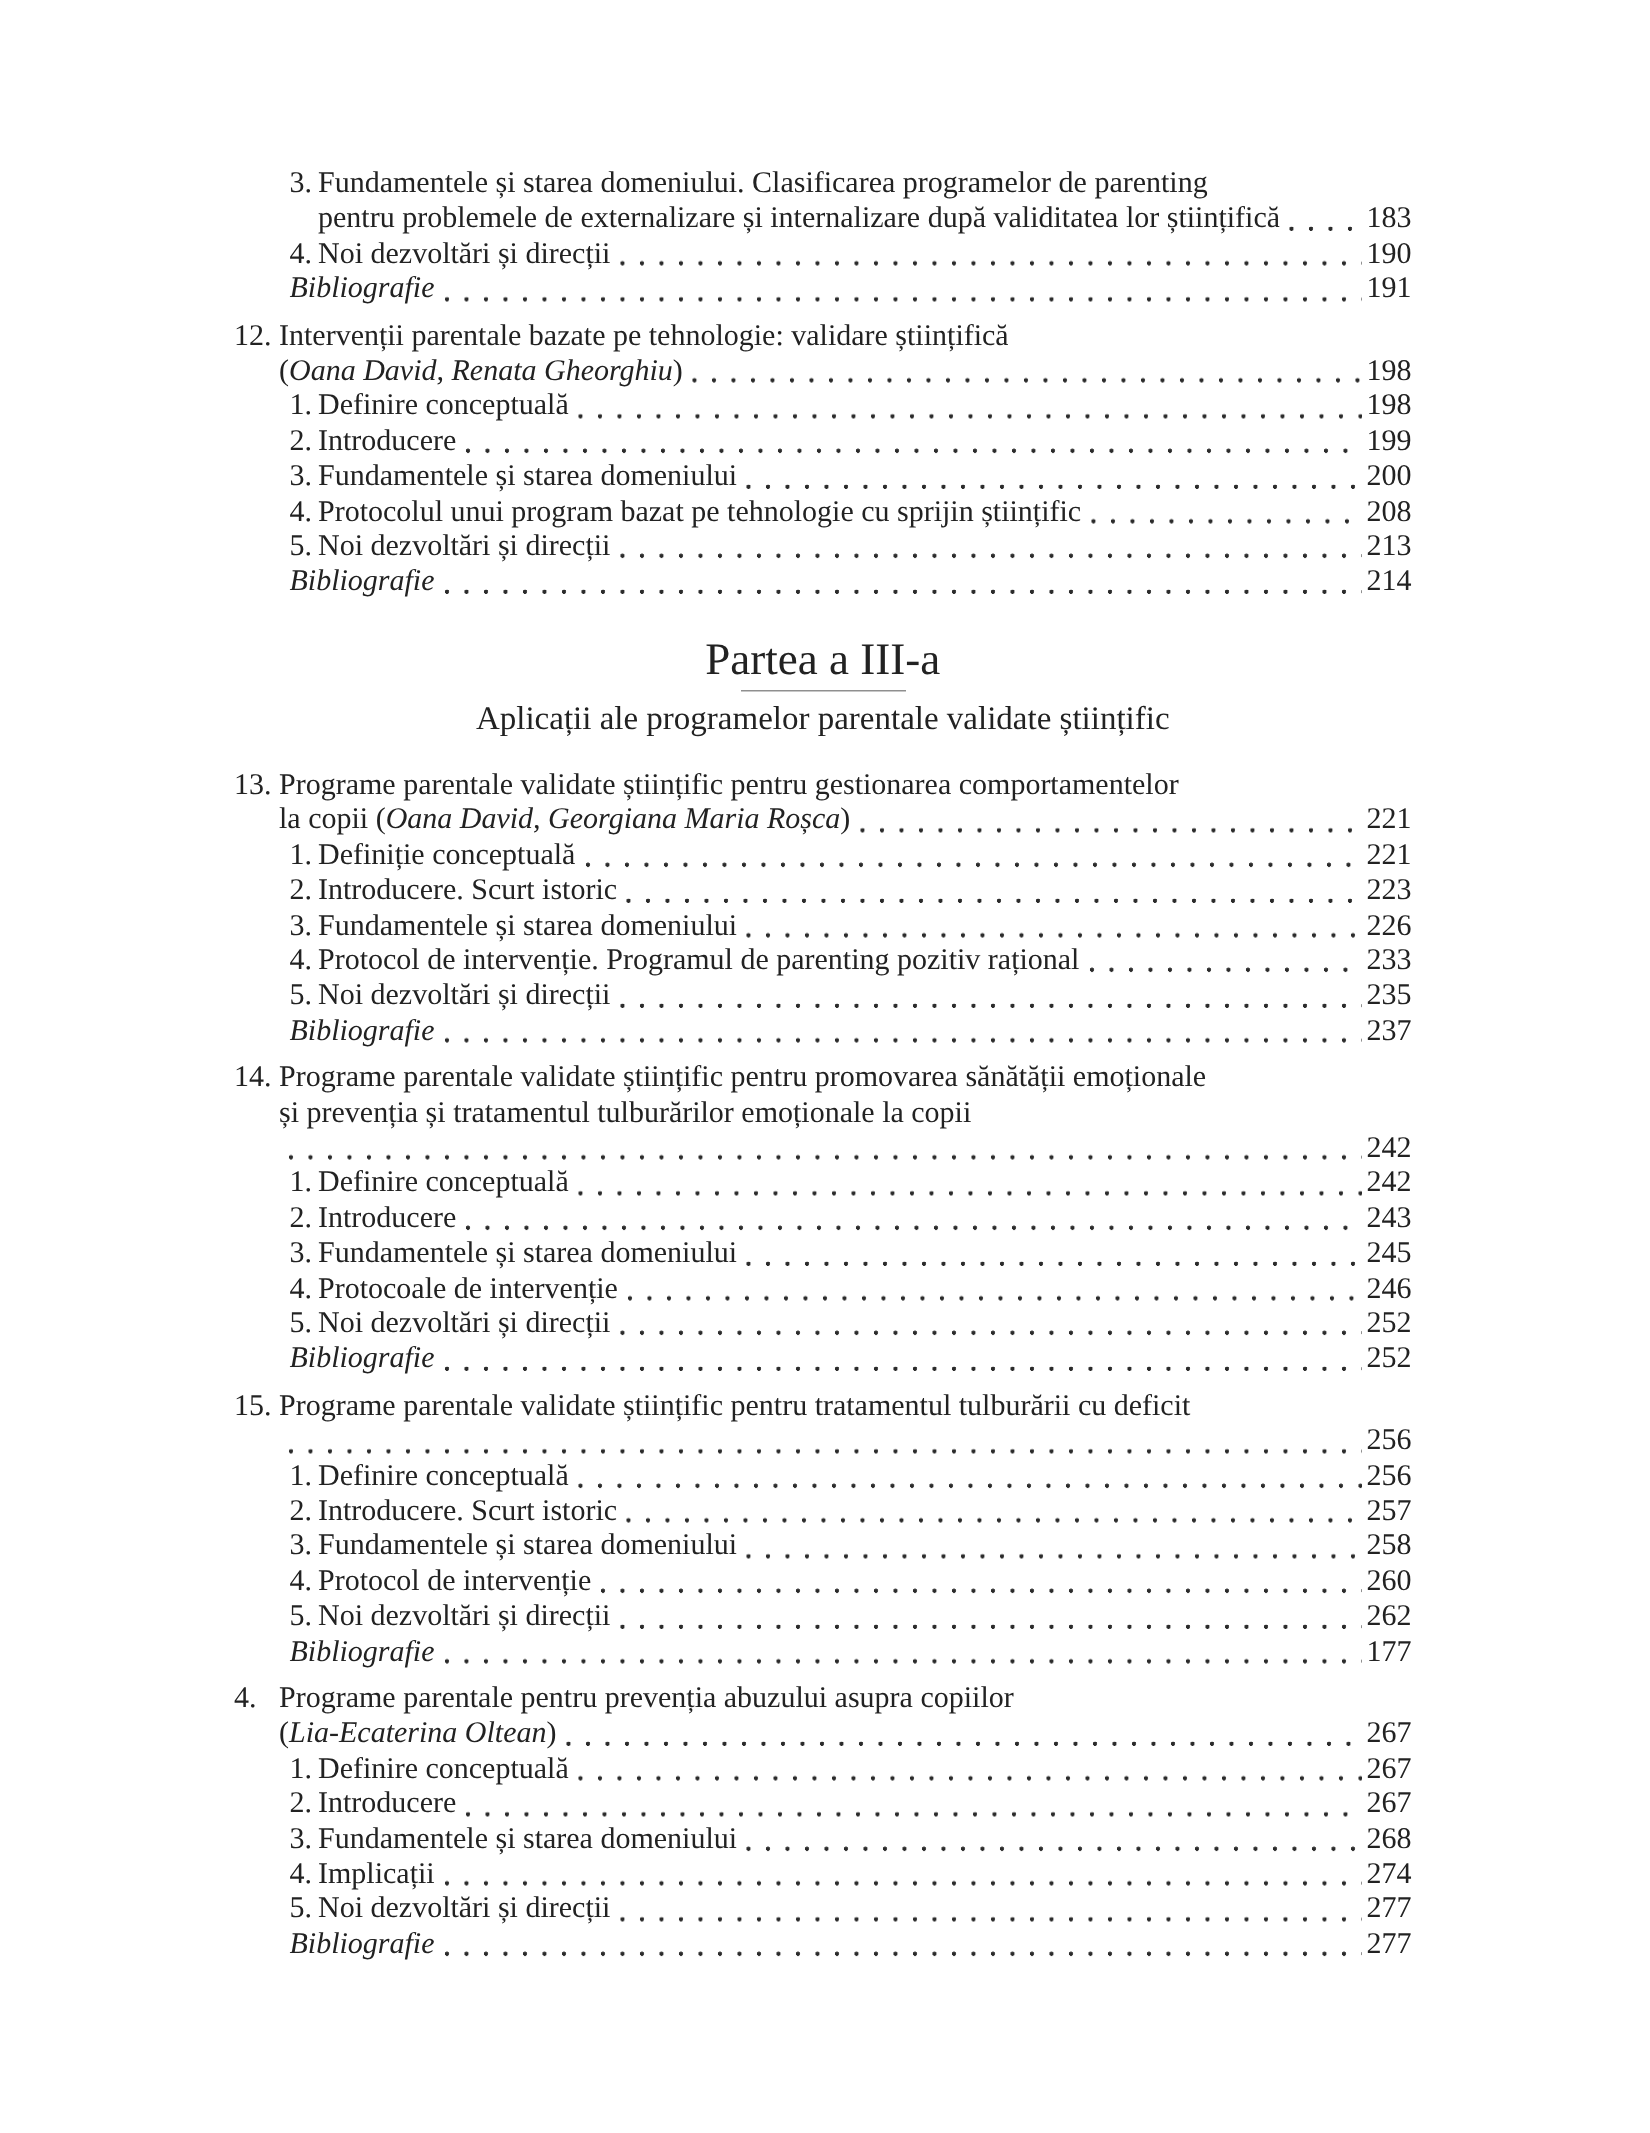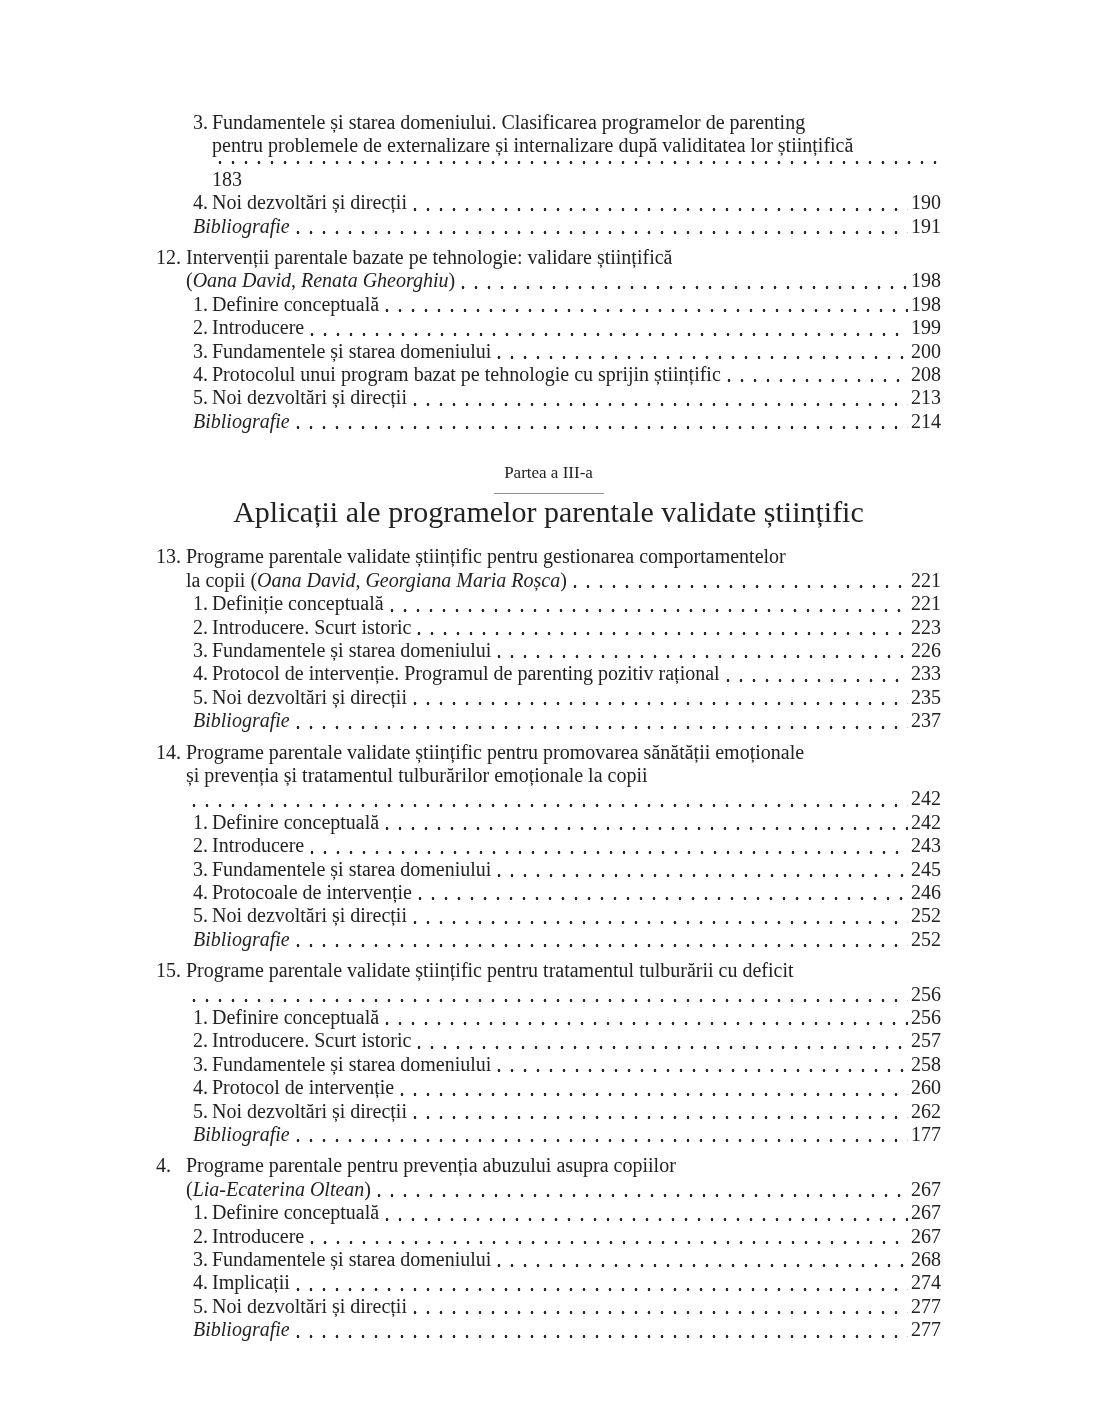--- a/index.html
+++ b/index.html
@@ -25,52 +25,52 @@
     align-items: stretch;
     font-size: 20px;
     line-height: 23.4px;
     white-space: nowrap;
   }
   .num { flex: 0 0 auto; }
   .row.chapter .num { width: 30px; }
   .row.chapter-cont { padding-left: 30px; }
   .row.item { padding-left: 37px; }
   .row.item .num { width: 19px; }
-  .row.item-cont { padding-left: 56px; flex-direction: column; }
+  .row.item-cont { padding-left: 56px; }
   .row.biblio { padding-left: 37px; }
   .it { font-style: italic; }
   .txt { flex: 0 1 auto; overflow: hidden; }
   .dots {
     flex: 1 1 10px;
     min-width: 10px;
     margin-left: 6px;
     margin-right: 3px;
     background-image: radial-gradient(circle at 2px calc(100% - 5.5px), #2b2b2b 1.25px, rgba(0,0,0,0) 1.6px);
     background-size: 13px 100%;
     background-repeat: repeat-x;
   }
   .pg { flex: 0 0 auto; }
 
   .part-heading {
     text-align: center;
     margin-top: 26px;
     margin-bottom: 20px;
   }
   .part-title {
-    font-size: 17px;
+    font-size: 30px;
     line-height: 27px;
   }
   .part-rule {
     width: 110px;
     border: none;
     border-top: 1px solid #8f8f8f;
     margin: 7px auto 4px auto;
   }
   .part-subtitle {
-    font-size: 30px;
+    font-size: 22px;
     line-height: 27px;
   }
 </style>
 </head>
 <body>
 
 <div class="page">
 
   <div class="toc-block">
       <div class="toc-section">

